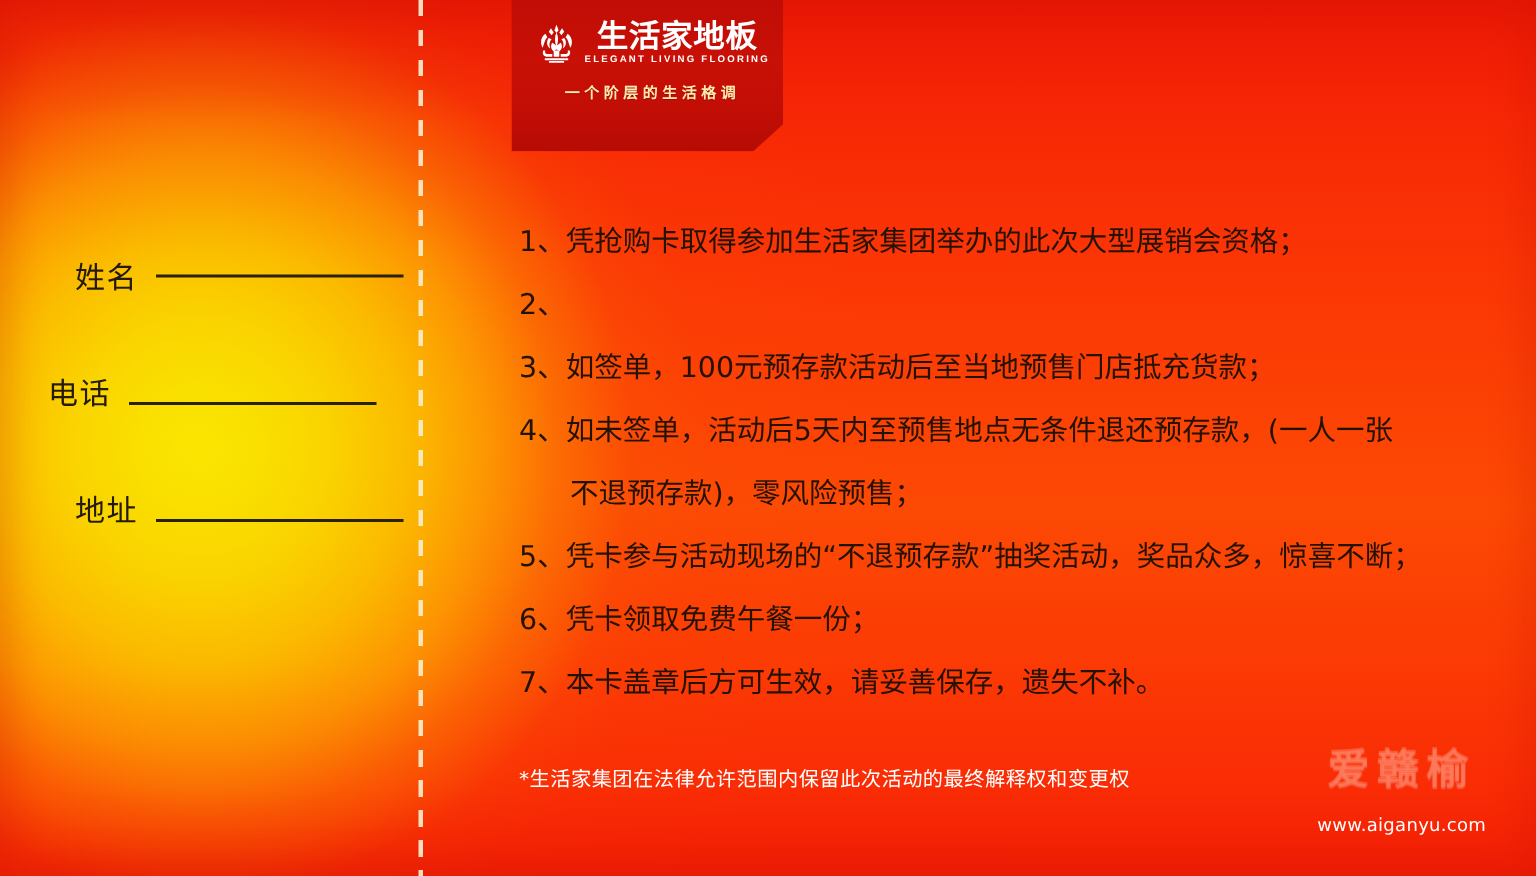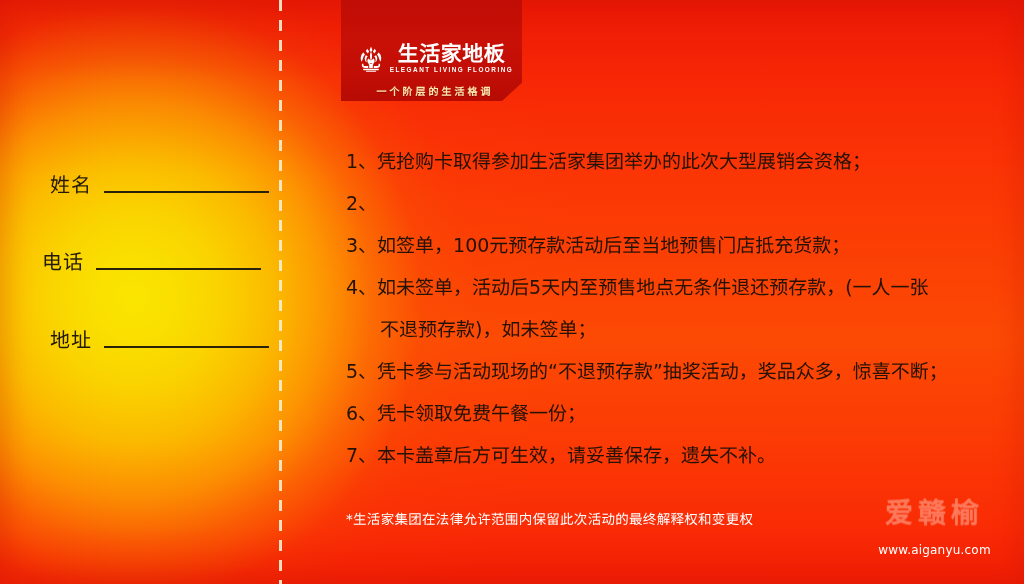--- a/index.html
+++ b/index.html
@@ -90,21 +90,21 @@
   .logo-inner {
     position: absolute;
     left: 0;
     top: 0;
     width: 188px;
     height: 101px;
     display: flex;
     flex-direction: column;
     align-items: center;
     justify-content: flex-start;
-    padding-top: 44px;
+    padding-top: 14px;
     box-sizing: border-box;
   }
   .logo-row {
     display: flex;
     align-items: center;
     gap: 5px;
     height: 30px;
   }
   .crest {
     width: 28px;
@@ -167,22 +167,22 @@
     line-height: 1;
     white-space: nowrap;
     font-family: "DejaVu Sans", "Liberation Sans", sans-serif;
   }
   .field-line {
     width: 165px;
     height: 0;
     border-bottom: 2px solid #2a2208;
     margin-bottom: 2px;
   }
-  #field-name    { left: 50px;  top: 175px; }
-  #field-phone   { left: 42px;  top: 252px; }
+  #field-name    { left: 50px;  top: 175px; align-items: center; }
+  #field-phone   { left: 32px;  top: 252px; }
   #field-address { left: 50px;  top: 330px; }
 
   
   .terms {
     position: absolute;
     left: 346px;
     top: 152px;
     width: 640px;
   }
   .term {
@@ -328,21 +328,21 @@
 
     <div class="term">
       <span class="term-num">3、</span>
       <span class="term-text">如签单，100元预存款活动后至当地预售门店抵充货款；</span>
     </div>
 
     <div class="term">
       <span class="term-num">4、</span>
       <span class="term-text">如未签单，活动后5天内至预售地点无条件退还预存款，(一人一张</span>
     </div>
-    <div class="term-cont">不退预存款)，如未签单；</div>
+    <div class="term-cont">不退预存款)，零风险预售；</div>
 
     <div class="term">
       <span class="term-num">5、</span>
       <span class="term-text">凭卡参与活动现场的“不退预存款”抽奖活动，奖品众多，惊喜不断；</span>
     </div>
 
     <div class="term">
       <span class="term-num">6、</span>
       <span class="term-text">凭卡领取免费午餐一份；</span>
     </div>

